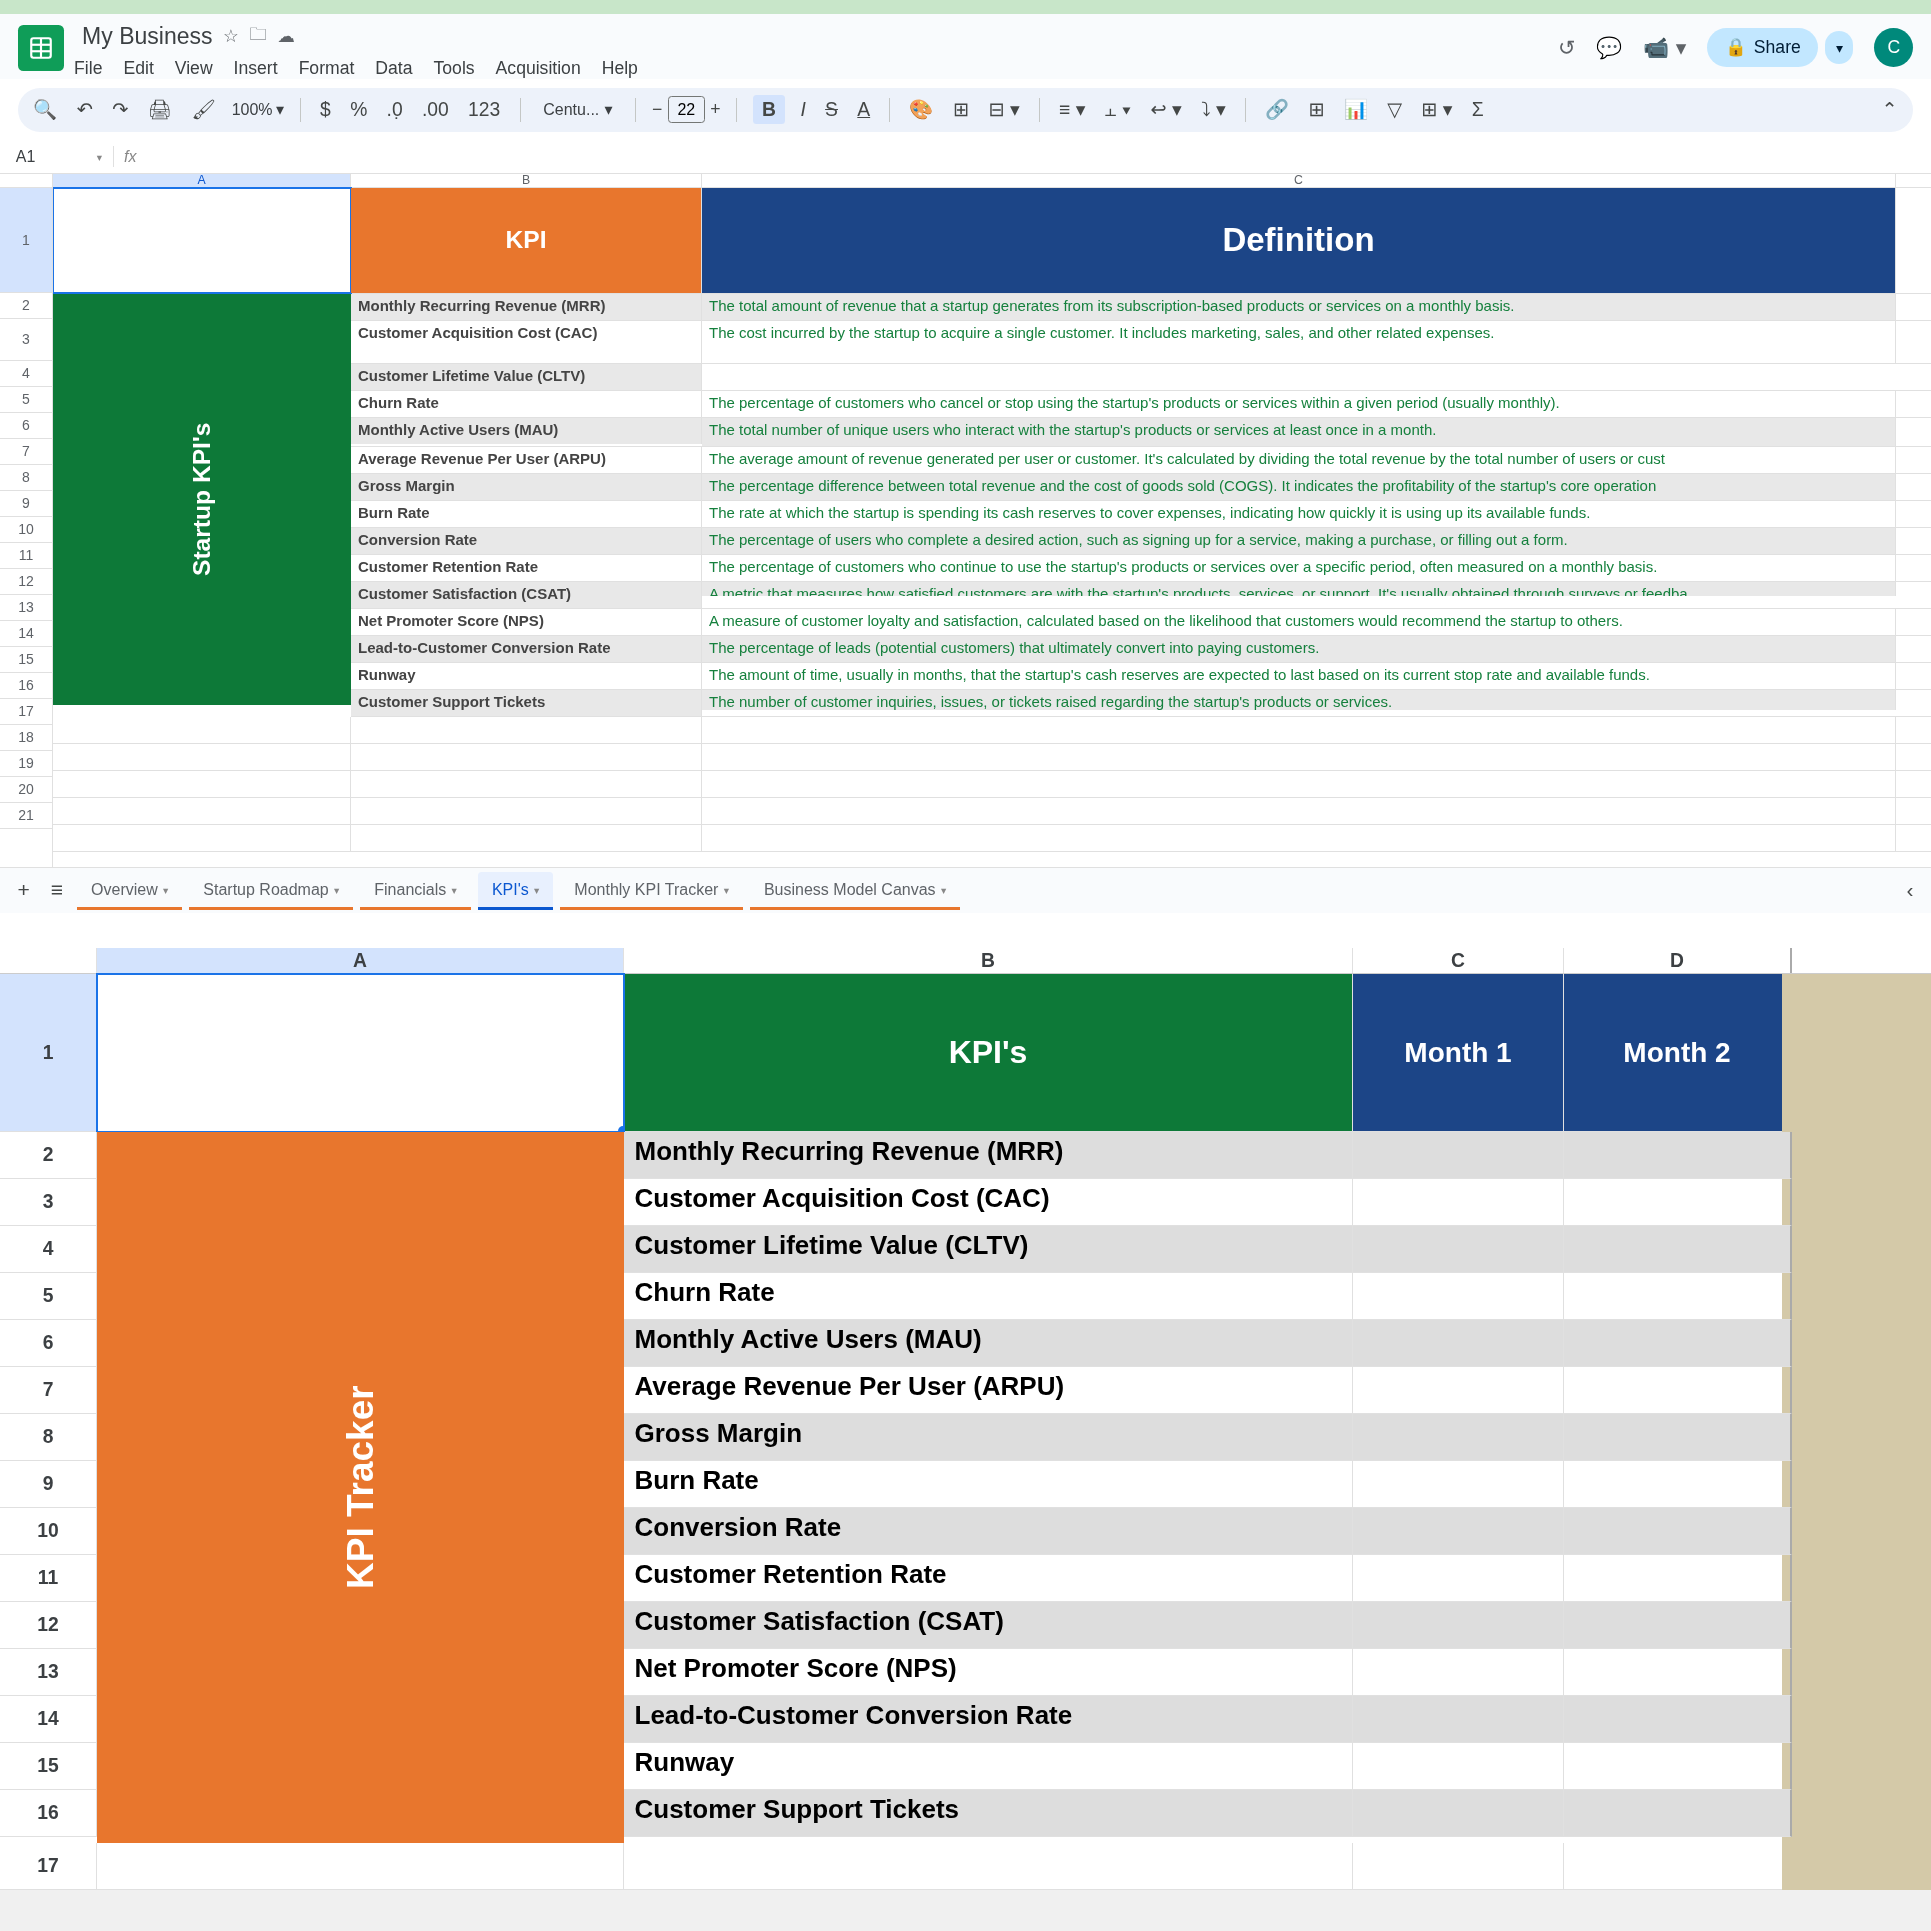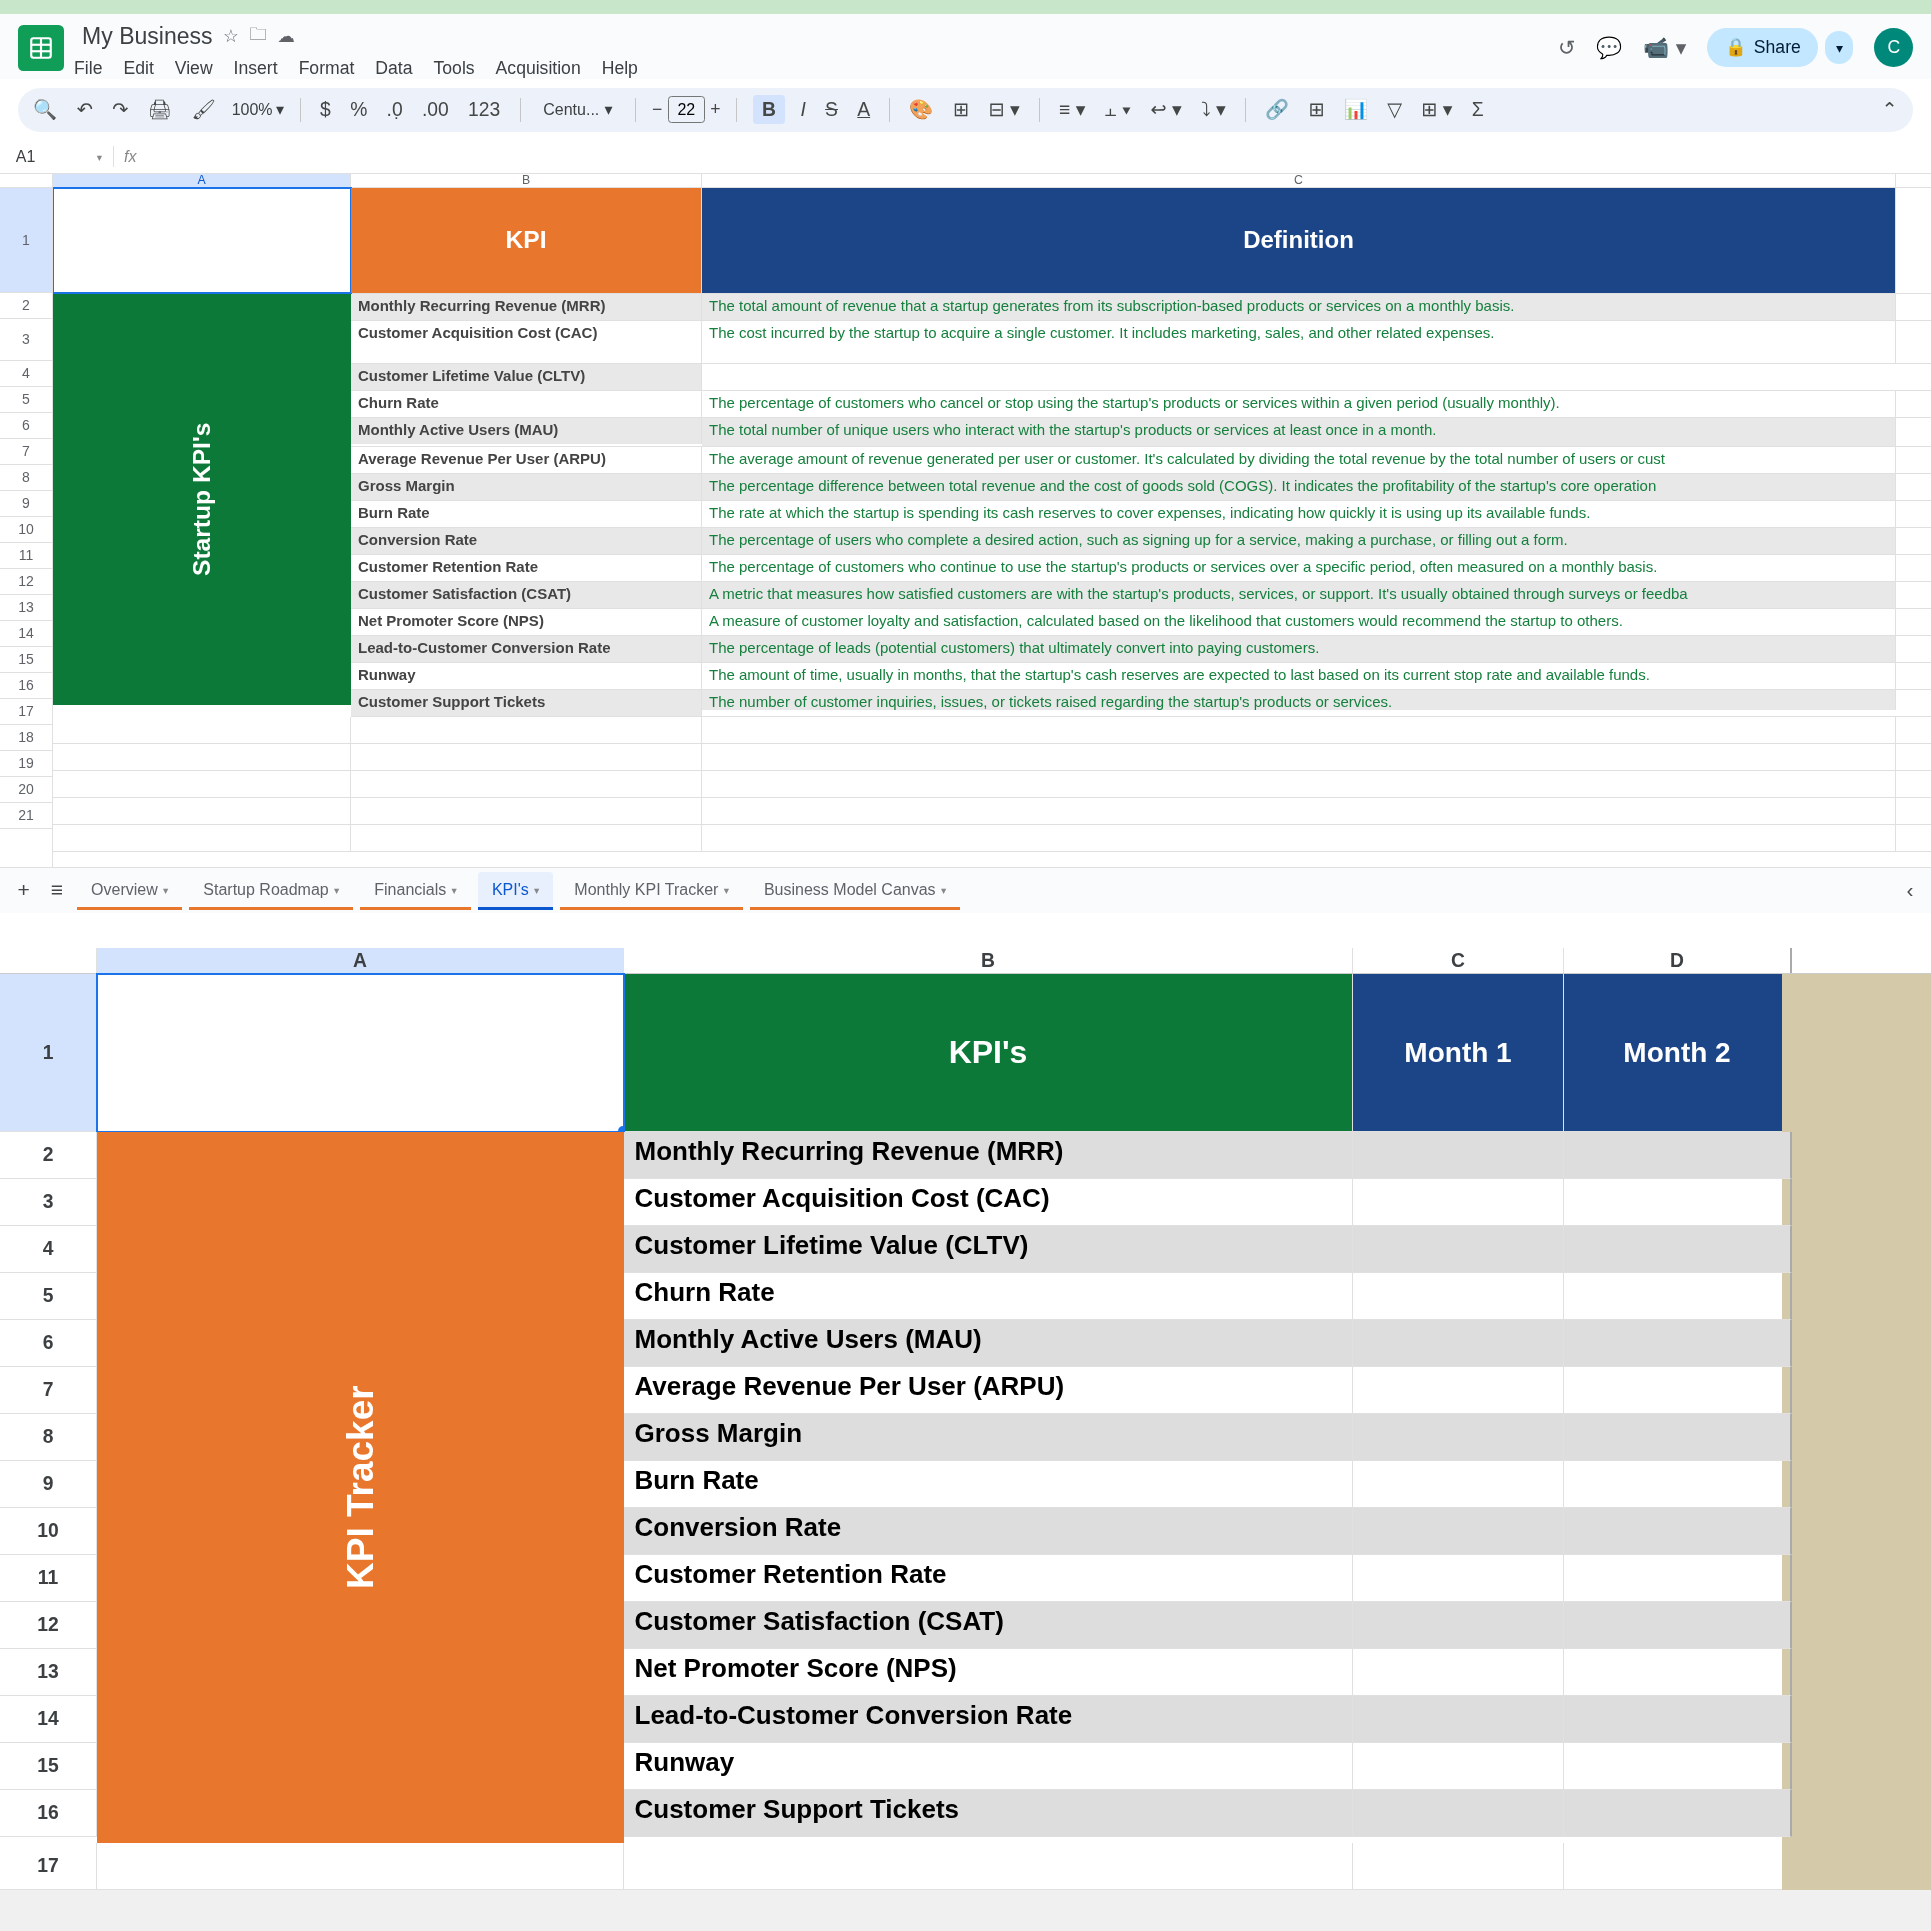--- a/index.html
+++ b/index.html
@@ -53,21 +53,21 @@
 .ch-cell.selected { background: #d3e3fd; color: #0b57d0; }
 
 .grid-area { flex: 1; overflow: hidden; position: relative; }
 .grid-row { display: flex; border-bottom: 0.9px solid #e0e0e0; }
 .cell { border-right: 0.9px solid #e0e0e0; padding: 3.5px 7px; font-size: 15px; overflow: hidden; white-space: nowrap; }
 .cell.header-row { height: 105px; display: flex; align-items: center; justify-content: center; font-weight: bold; }
 .cell.col-a { width: 298px; }
 .cell.col-b { width: 351px; }
 .cell.col-c { width: 1194px; }
 .cell.kpi-header { background: #e8762d; color: #fff; font-size: 24.6px; }
-.cell.def-header { background: #1c4587; color: #fff; font-size: 24px; }
+.cell.def-header { background: #1c4587; color: #fff; font-size: 33px; }
 .selected-cell { outline: 2.6px solid #1a73e8; outline-offset: -1.8px; }
 .vert-text-cell { background: #0d7938; color: #fff; font-size: 24.6px; font-weight: bold; display: flex; align-items: center; justify-content: center; writing-mode: vertical-rl; transform: rotate(180deg); }
 .data-cell-b { font-weight: bold; color: #444; }
 .data-cell-c { color: #15803d; }
 .stripe-even { background: #e8e8e8; }
 
 .sheet-tabs { display: flex; align-items: center; background: #f9fbfd; border-top: 0.9px solid #e0e0e0; padding: 5.3px 10.5px; gap: 7px; height: 46px; }
 .tab-btn { color: #444746; font-size: 21px; cursor: pointer; padding: 3.5px 7px; }
 .tab { padding: 8.8px 14px; font-size: 16px; color: #5f6368; display: flex; align-items: center; gap: 5.3px; cursor: pointer; border-radius: 3.5px 3.5px 0 0; position: relative; }
 .tab.active { color: #0b57d0; background: #e8f0fe; }
@@ -271,21 +271,21 @@
               <div class="grid-row">
                 <div class="cell col-b data-cell-b stripe-even" style="height:26px">Conversion Rate</div>
                 <div class="cell col-c data-cell-c stripe-even" style="height:26px">The percentage of users who complete a desired action, such as signing up for a service, making a purchase, or filling out a form.</div>
               </div>
               <div class="grid-row">
                 <div class="cell col-b data-cell-b " style="height:26px">Customer Retention Rate</div>
                 <div class="cell col-c data-cell-c " style="height:26px">The percentage of customers who continue to use the startup's products or services over a specific period, often measured on a monthly basis.</div>
               </div>
               <div class="grid-row">
                 <div class="cell col-b data-cell-b stripe-even" style="height:26px">Customer Satisfaction (CSAT)</div>
-                <div class="cell col-c data-cell-c stripe-even" style="height:26px">A metric that measures how satisfied customers are with the startup's products, services, or support. It's usually obtained through surveys or feedba</div>
+                <div class="cell col-c data-cell-c stripe-even" style="height:14px">A metric that measures how satisfied customers are with the startup's products, services, or support. It's usually obtained through surveys or feedba</div>
               </div>
               <div class="grid-row">
                 <div class="cell col-b data-cell-b " style="height:26px">Net Promoter Score (NPS)</div>
                 <div class="cell col-c data-cell-c " style="height:26px">A measure of customer loyalty and satisfaction, calculated based on the likelihood that customers would recommend the startup to others.</div>
               </div>
               <div class="grid-row">
                 <div class="cell col-b data-cell-b stripe-even" style="height:26px">Lead-to-Customer Conversion Rate</div>
                 <div class="cell col-c data-cell-c stripe-even" style="height:26px">The percentage of leads (potential customers) that ultimately convert into paying customers.</div>
               </div>
               <div class="grid-row">

